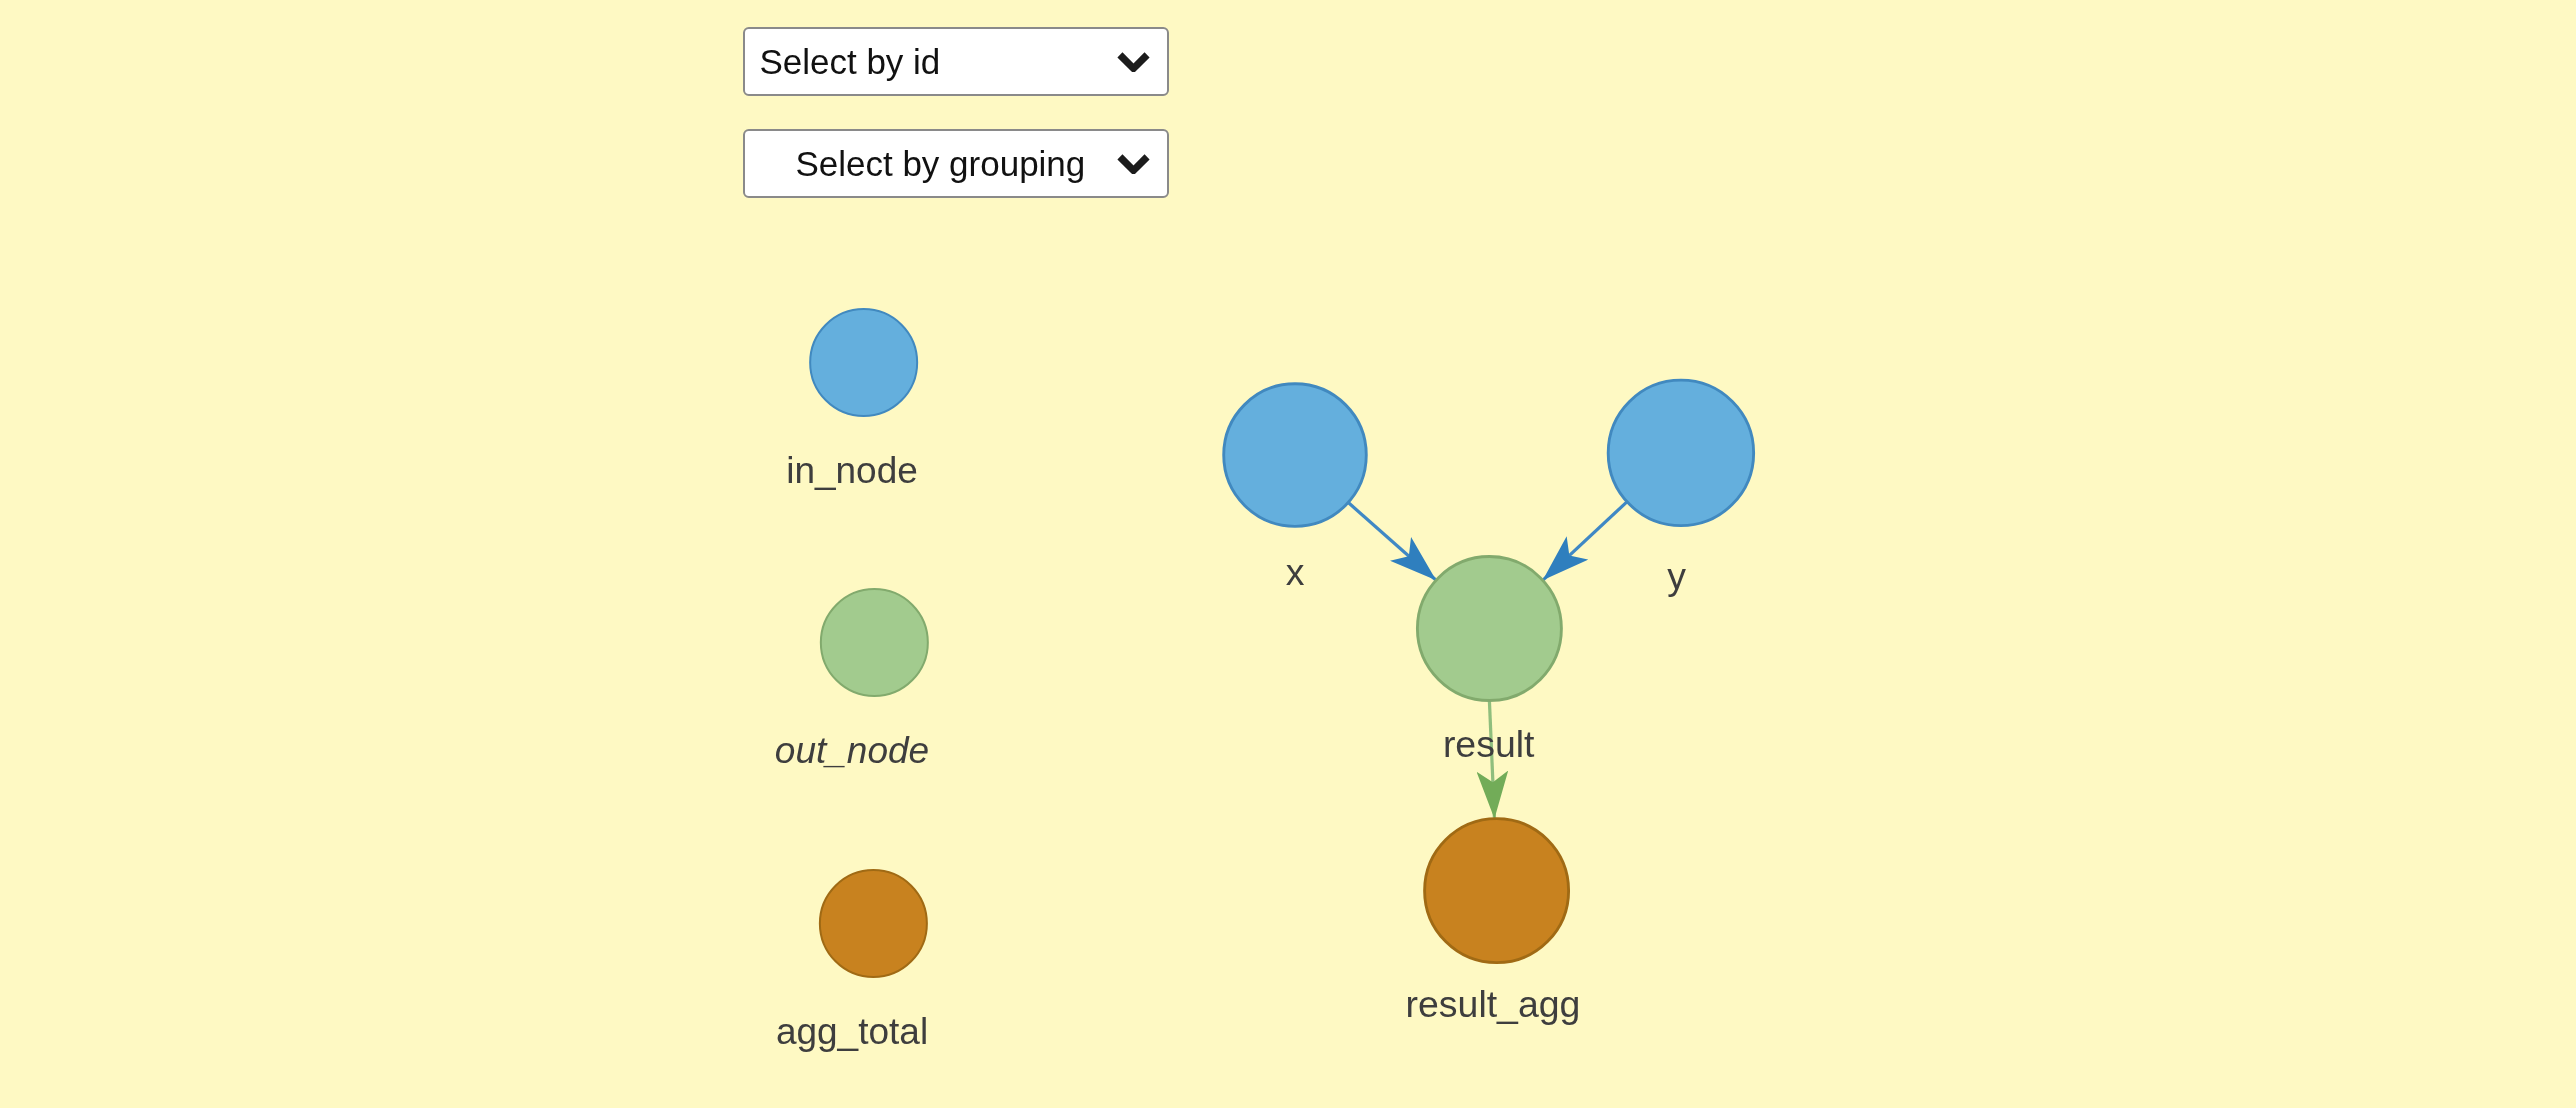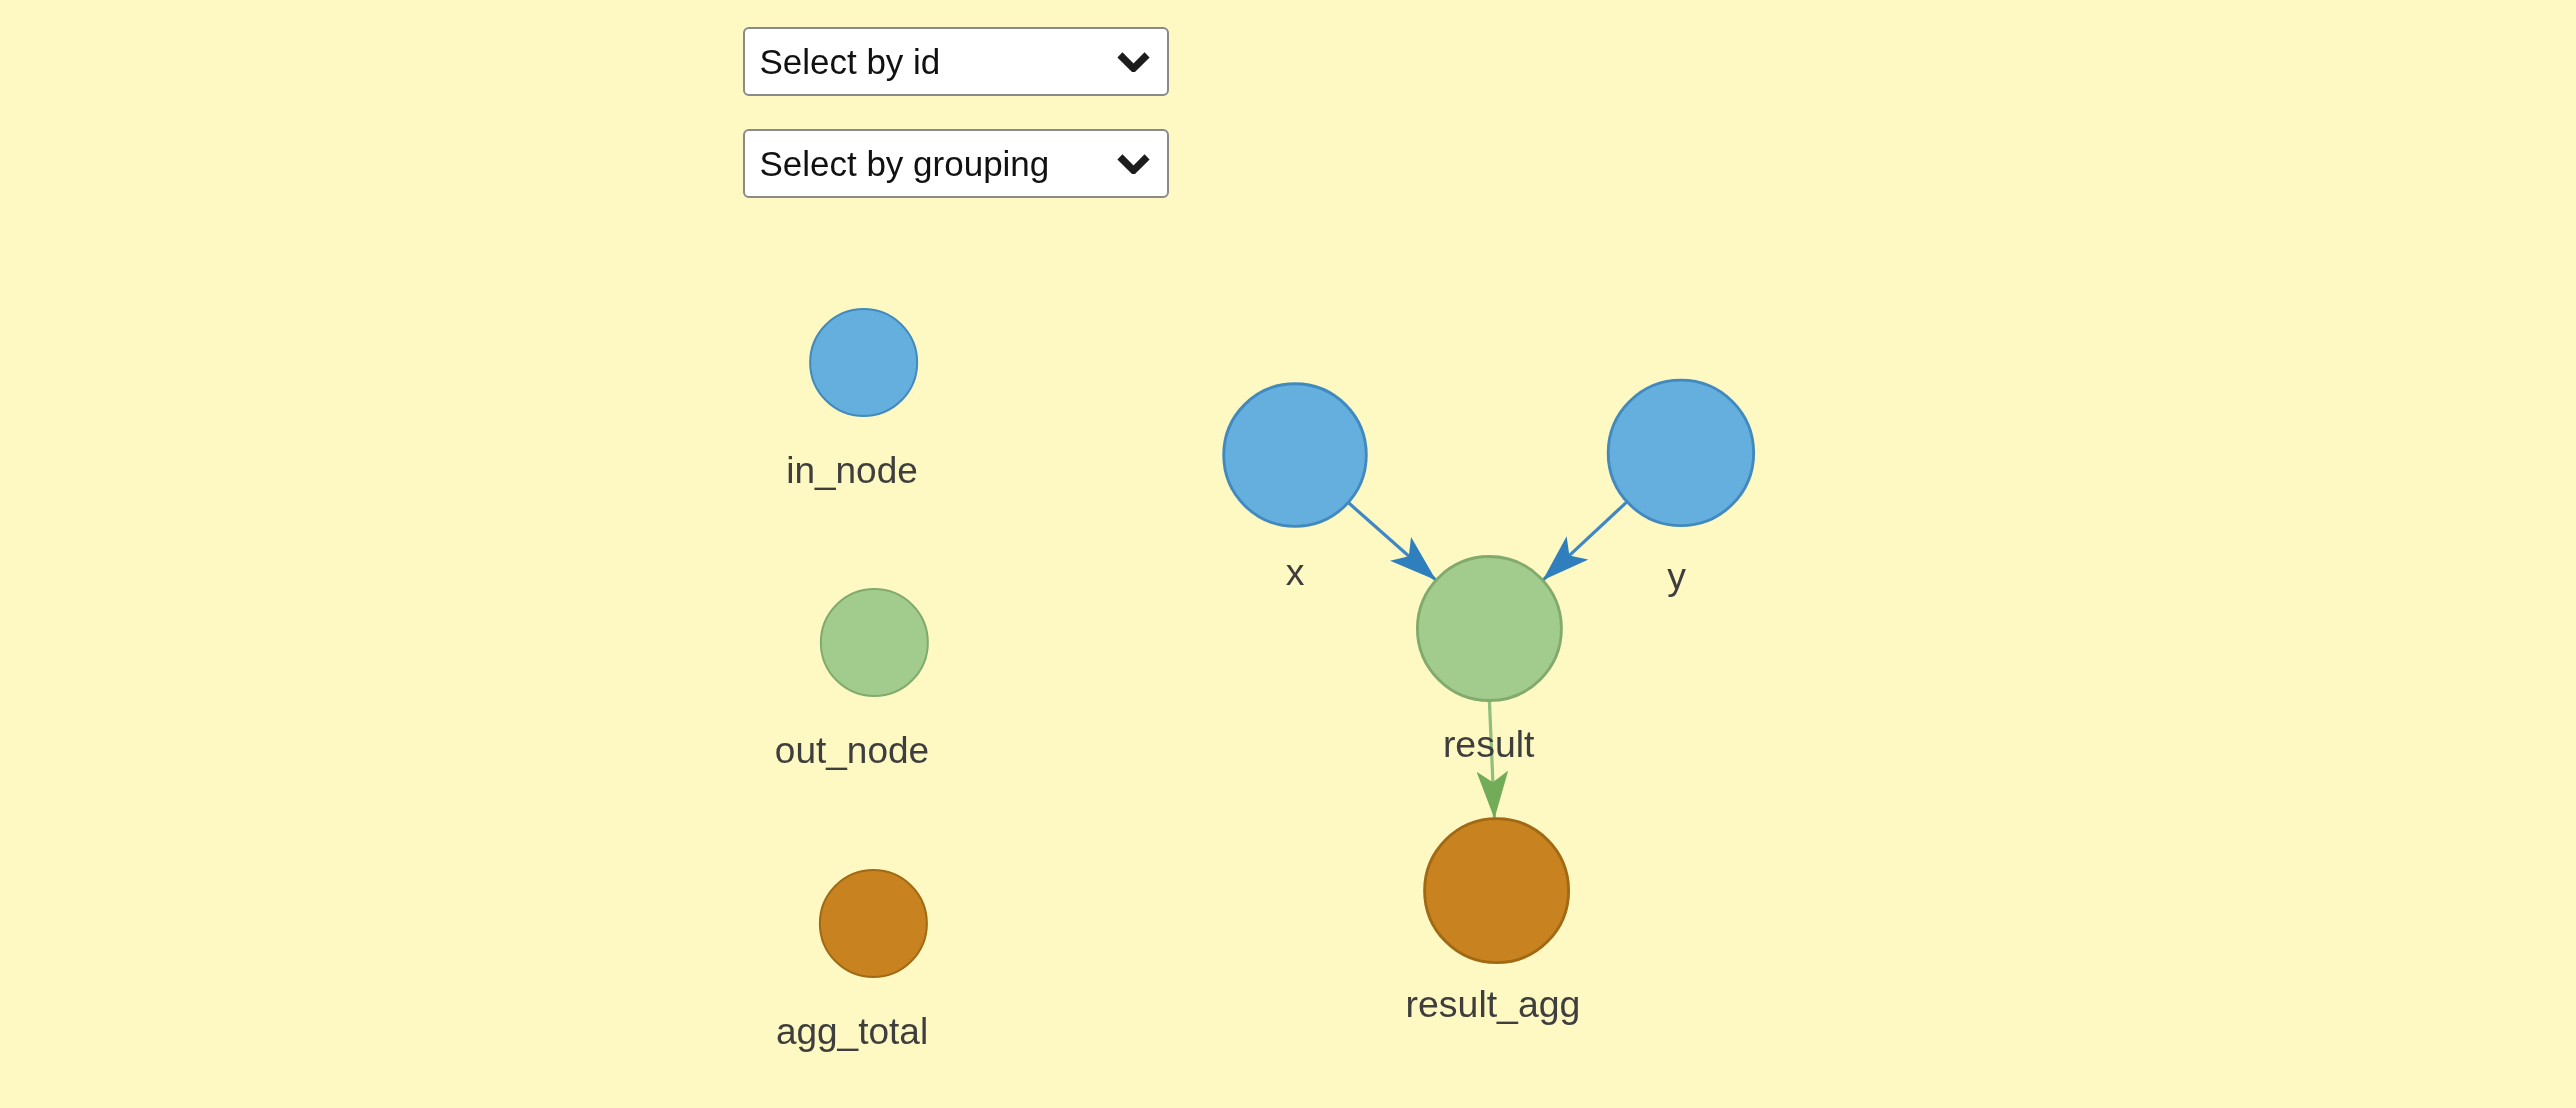--- a/index.html
+++ b/index.html
@@ -16,38 +16,38 @@
     left:743px;
     width:426px;height:69px;
     box-sizing:border-box;
     background:#ffffff;
     border:2.2px solid #8a8a8a;
     border-radius:5.8px;
     display:flex;align-items:center;
     cursor:default;
   }
   .select.first{top:27px;}
-  .select.second{top:129px;}
+  .select.second{top:129px;padding-left:36px;}
   .select-label{
     font-size:35px;color:#111111;
     padding-left:14.4px;
     white-space:nowrap;
     flex:1;
   }
   .chev{margin-right:17.3px;flex:0 0 auto;}
   
   .legend-item{
     position:absolute;
     left:852px;
     transform:translateX(-50%);
     display:flex;flex-direction:column;align-items:flex-end;
     gap:32px;
   }
   .legend-item.li-0{top:308px;}
-  .legend-item.li-1{top:588px;}
+  .legend-item.li-1{top:588px;font-style:italic;}
   .legend-item.li-2{top:869px;}
   .legend-circle{
     width:109px;height:109px;border-radius:50%;
     box-sizing:border-box;
   }
   .lc-blue{background:#64afdd;border:2.9px solid #4189bf;}
   .lc-green{background:#a2cb8e;border:2.9px solid #82aa6d;}
   .lc-orange{background:#c8821f;border:2.9px solid #a06a14;}
   .legend-label{
     font-size:37px;color:#3e3e3e;line-height:43px;

